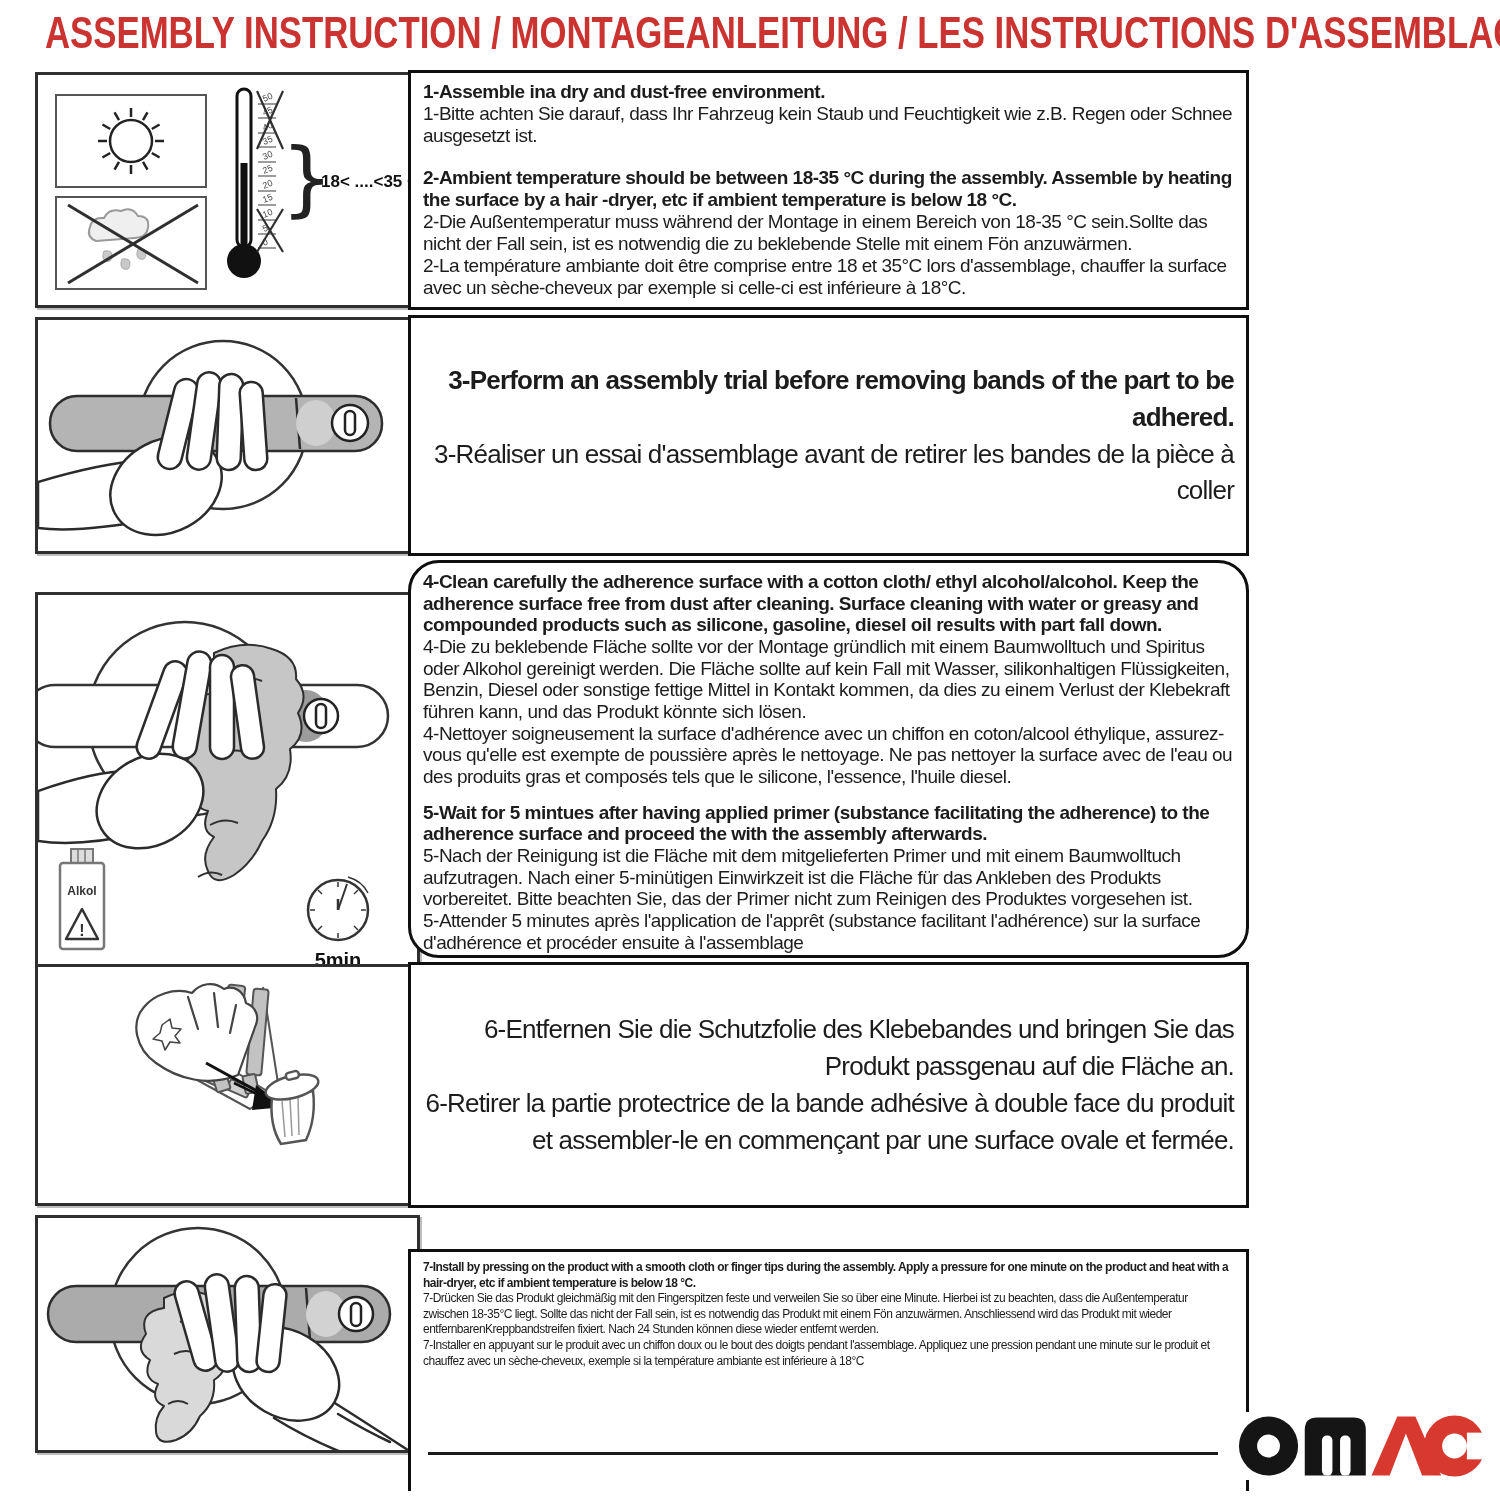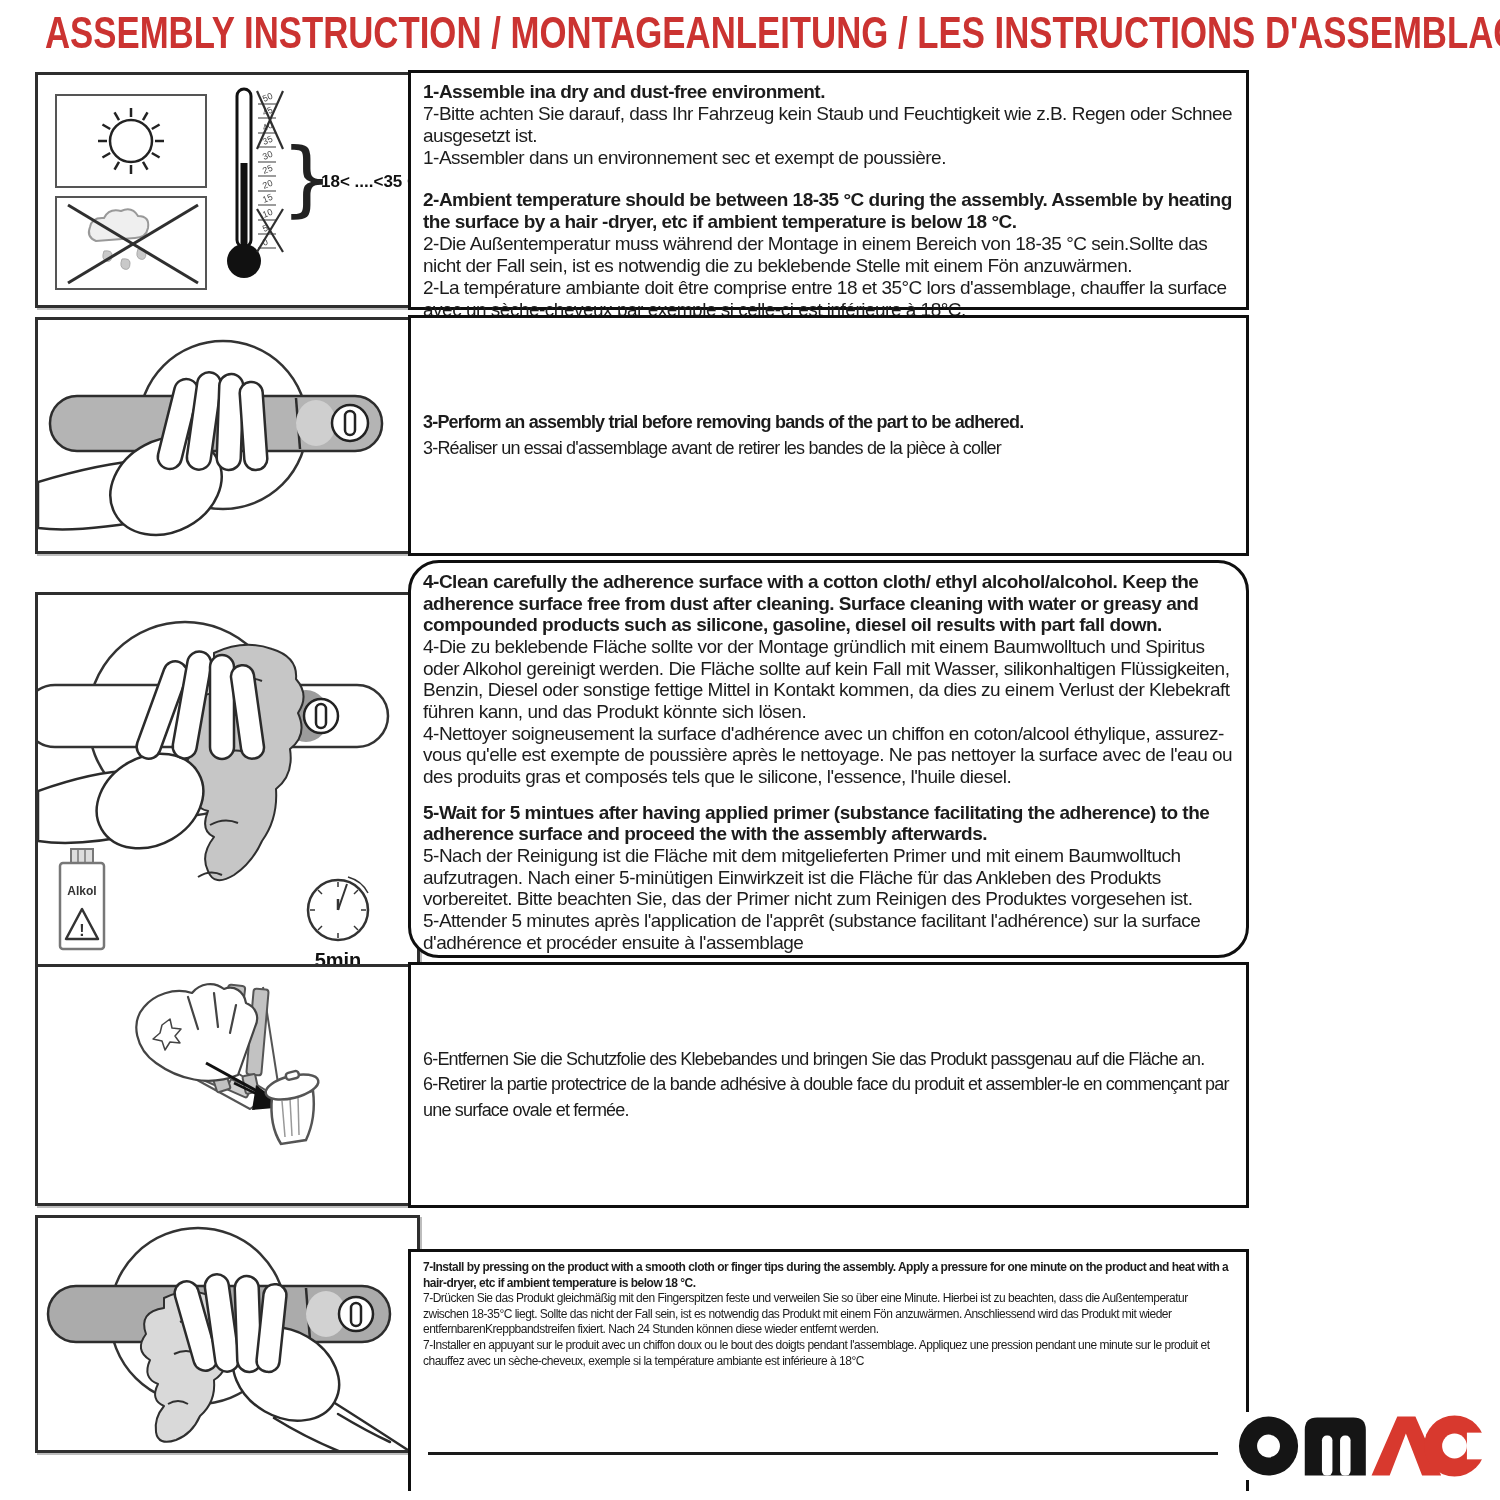--- a/index.html
+++ b/index.html
@@ -9,21 +9,21 @@
          color:#cb3331;white-space:nowrap;transform:scaleX(.79);transform-origin:left center;}
   .imgbox{position:absolute;left:35px;width:385px;border:3px solid #2f2f2f;background:#fff;
           box-sizing:border-box;box-shadow:2px 2px 0 #bdbdbd;}
   .textbox{position:absolute;left:408px;width:841px;border:3px solid #0f0f0f;background:#fff;
            box-sizing:border-box;padding:8px 12px;}
   .textbox p{margin:0;}
   .b{font-weight:bold;}
   .fs19{font-size:19px;line-height:1.16;letter-spacing:-0.5px;}
   .fs19t{font-size:19px;line-height:1.14;letter-spacing:-0.5px;}
   .fs195{font-size:12px;line-height:1.3;letter-spacing:-0.5px;margin-top:36px;}
-  .fs26{font-size:18px;line-height:1.42;letter-spacing:-0.8px;}
+  .fs26{font-size:26px;line-height:1.42;letter-spacing:-0.8px;text-align:right;}
   .gap20{height:20px;} .gap14{height:14px;}
   .vcenter{display:flex;flex-direction:column;justify-content:center;}
   .nobottom{border-bottom:none;}
   .footer-line{position:absolute;left:428px;top:1452px;width:790px;height:3px;background:#1a1a1a;}
   .logo{position:absolute;left:1238px;top:1412px;width:248px;height:68px;background:#fff;}
   svg{display:block;}
 </style>
 </head>
 <body>
 
@@ -101,22 +101,21 @@
       <g stroke="#2f2f2f" stroke-width="2.2">
         <line x1="219" y1="134" x2="245" y2="177"></line>
           <line x1="245" y1="134" x2="219" y2="177"></line>
       </g>
       <text x="243" y="131" font-size="82" fill="#222" font-family="DejaVu Sans,sans-serif">}</text>
       <text x="283" y="112" font-size="17" font-weight="bold" fill="#111">18&lt; ....&lt;35 C</text>
     </svg>
   </div>
   <div class="textbox fs19" style="top:70px;height:240px;">
     <p class="b">1-Assemble ina dry and dust-free environment.</p>
-    <p>7-Bitte achten Sie darauf, dass Ihr Fahrzeug kein Staub und Feuchtigkeit wie z.B. Regen oder Schnee ausgesetzt ist.</p>
-    <p>1-Assembler dans un environnement sec et exempt de poussière.</p>
+    <p>1-Bitte achten Sie darauf, dass Ihr Fahrzeug kein Staub und Feuchtigkeit wie z.B. Regen oder Schnee ausgesetzt ist.</p>
     <div class="gap20"></div>
     <p class="b">2-Ambient temperature should be between 18-35 °C  during the assembly. Assemble by heating the surface by a hair -dryer, etc if ambient temperature is below 18 °C.</p>
     <p>2-Die Außentemperatur muss während der Montage in einem Bereich von 18-35 °C  sein.Sollte das nicht der Fall sein, ist es notwendig die zu beklebende Stelle mit einem Fön anzuwärmen.</p>
     <p>2-La température ambiante doit être comprise entre 18 et 35°C lors d'assemblage, chauffer la surface avec un sèche-cheveux par exemple si celle-ci est inférieure à 18°C.</p>
   </div>
 
   <div class="imgbox" style="top:317px;height:237px;">
     <svg width="379" height="231" viewBox="0 0 379 231">
       <circle cx="185" cy="105" r="84" fill="#fff" stroke="#333" stroke-width="2.5"></circle>
       <g>

